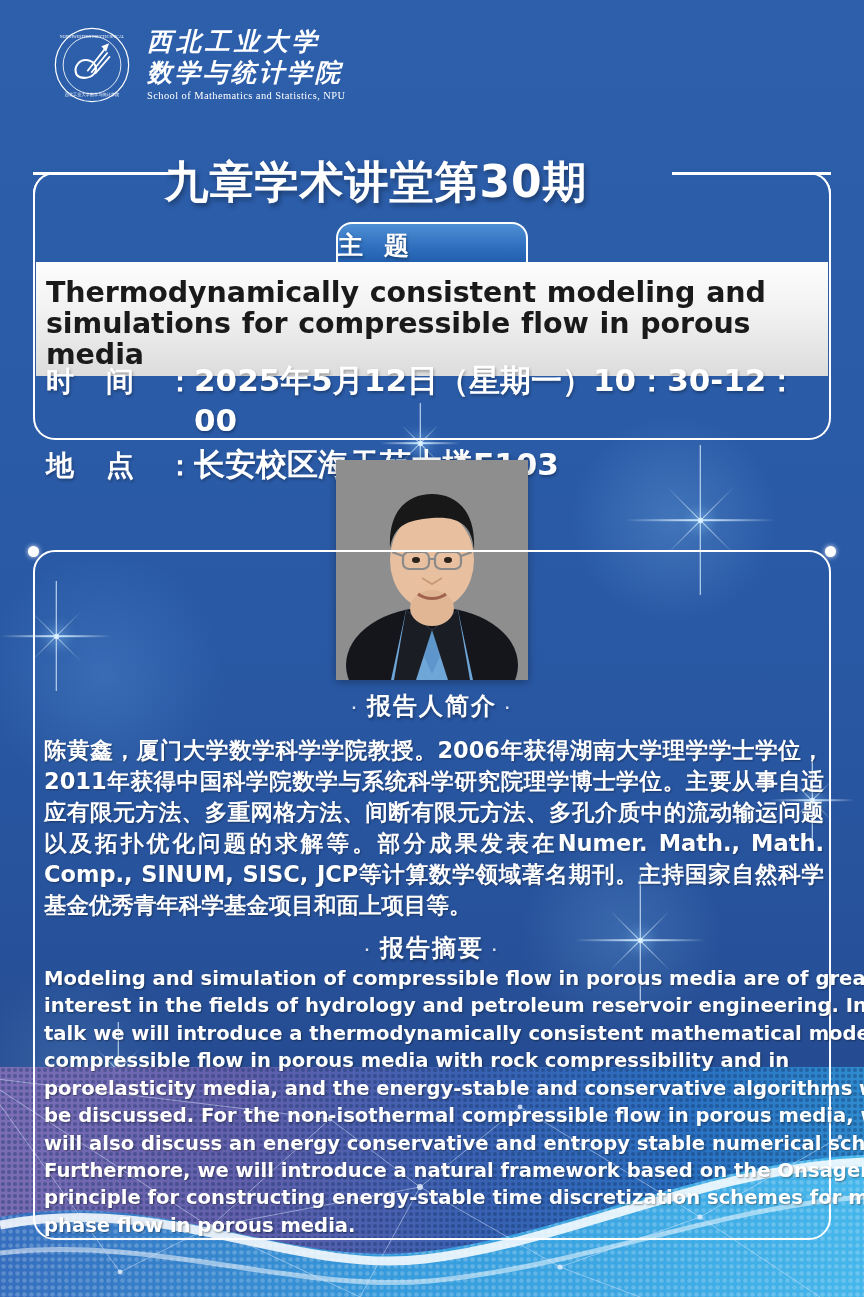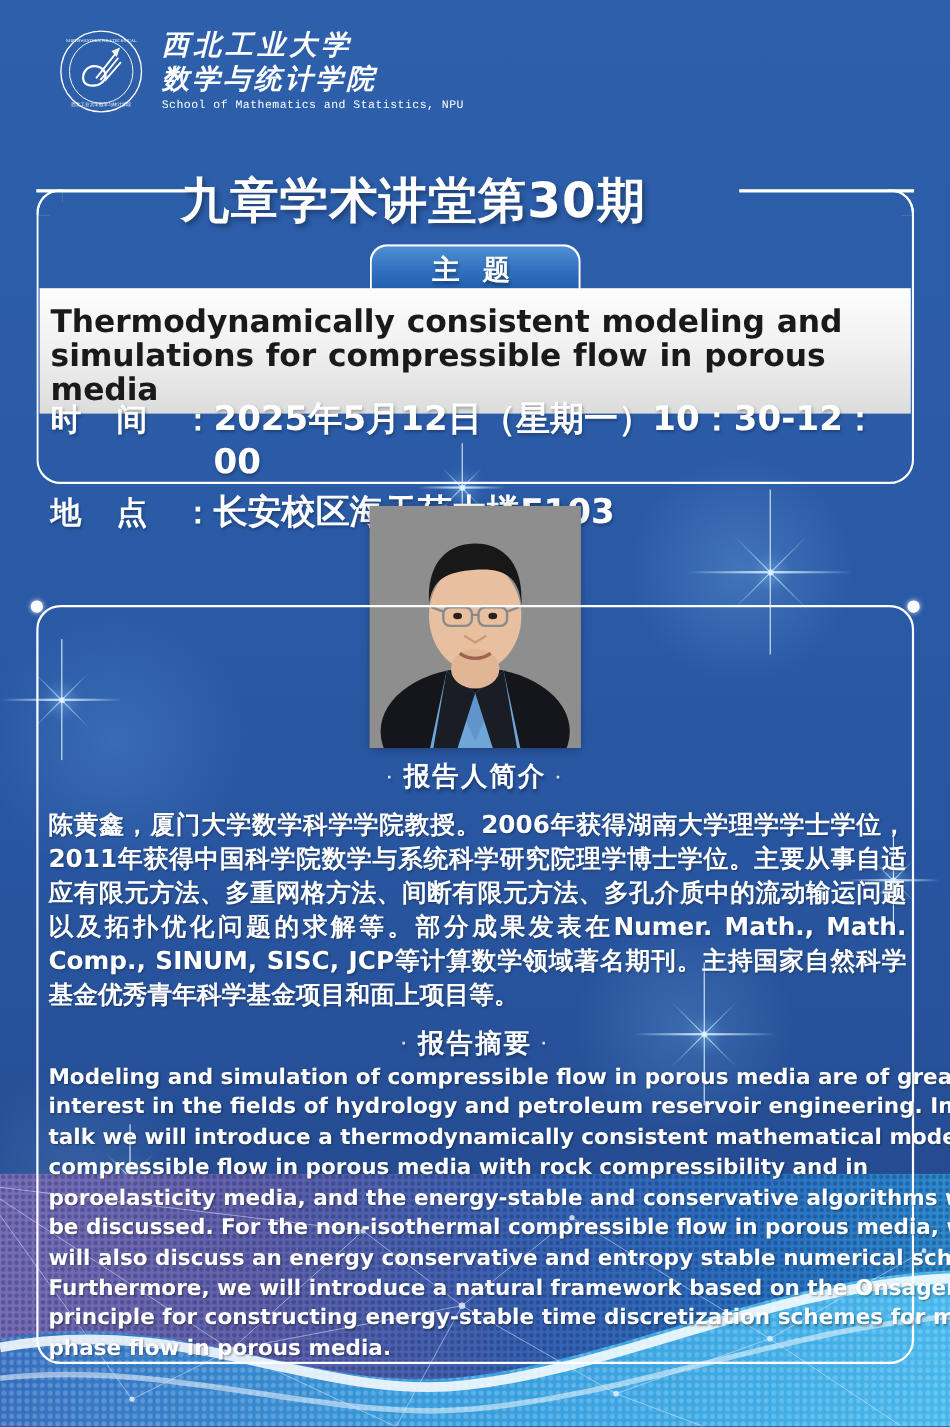--- a/index.html
+++ b/index.html
@@ -51,21 +51,21 @@
 
   
   .bottom-art { position: absolute; left: 0; bottom: 0; width: 864px; height: 230px; }
 
   
   .header { position: absolute; left: 0; top: 0; width: 864px; height: 130px; display: flex; align-items: center; padding-left: 53px; }
   .logo-seal { width: 78px; height: 78px; flex: 0 0 78px; position: relative; }
   .logo-text { margin-left: 16px; color: #fff; line-height: 1; }
   .logo-cn1 { font-size: 25px; font-weight: bold; letter-spacing: 4px; font-family: "Liberation Serif", serif; font-style: italic; }
   .logo-cn2 { font-size: 25px; font-weight: bold; letter-spacing: 3px; margin-top: 6px; font-family: "Liberation Serif", serif; font-style: italic; }
-  .logo-en  { font-size: 10.5px; letter-spacing: 0.4px; margin-top: 6px; font-family: Liberation Mono, monospace; text-align: right; }
+  .logo-en  { font-size: 10.5px; letter-spacing: 0.4px; margin-top: 6px; font-family: Liberation Serif, serif; text-align: right; }
 
   
   .top-frame {
     position: absolute; left: 33px; top: 172px; width: 798px; height: 268px;
     border: 2.5px solid #ffffff; border-radius: 22px; border-top: none;
   }
   .top-frame-line-l, .top-frame-line-r {
     position: absolute; top: 172px; height: 2.5px; background: #fff;
   }
   .top-frame-line-l { left: 33px; width: 160px; }
@@ -85,21 +85,21 @@
   }
 
   
   .badge-wrap { position: absolute; left: 0; top: 222px; width: 864px; display: flex; justify-content: center; }
   .badge {
     position: relative; width: 192px; height: 44px;
     background: linear-gradient(180deg, #4f8fd4 0%, #2f6fbe 55%, #1f5bab 100%);
     border: 2px solid #ffffff;
     border-bottom: none;
     border-radius: 16px 16px 0 0;
-    display: flex; align-items: center; justify-content: center;
+    display: flex; align-items: center; justify-content: flex-start;
   }
   .badge span {
     color: #ffffff; font-size: 25px; font-weight: bold; letter-spacing: 7px;
     text-shadow: 1px 2px 3px rgba(0,0,0,0.35);
   }
 
   
   .title-bar {
     position: absolute; left: 36px; top: 262px; width: 792px;
     background: linear-gradient(180deg, #fdfdfd 0%, #f1f1f1 45%, #dcdcdc 100%);

